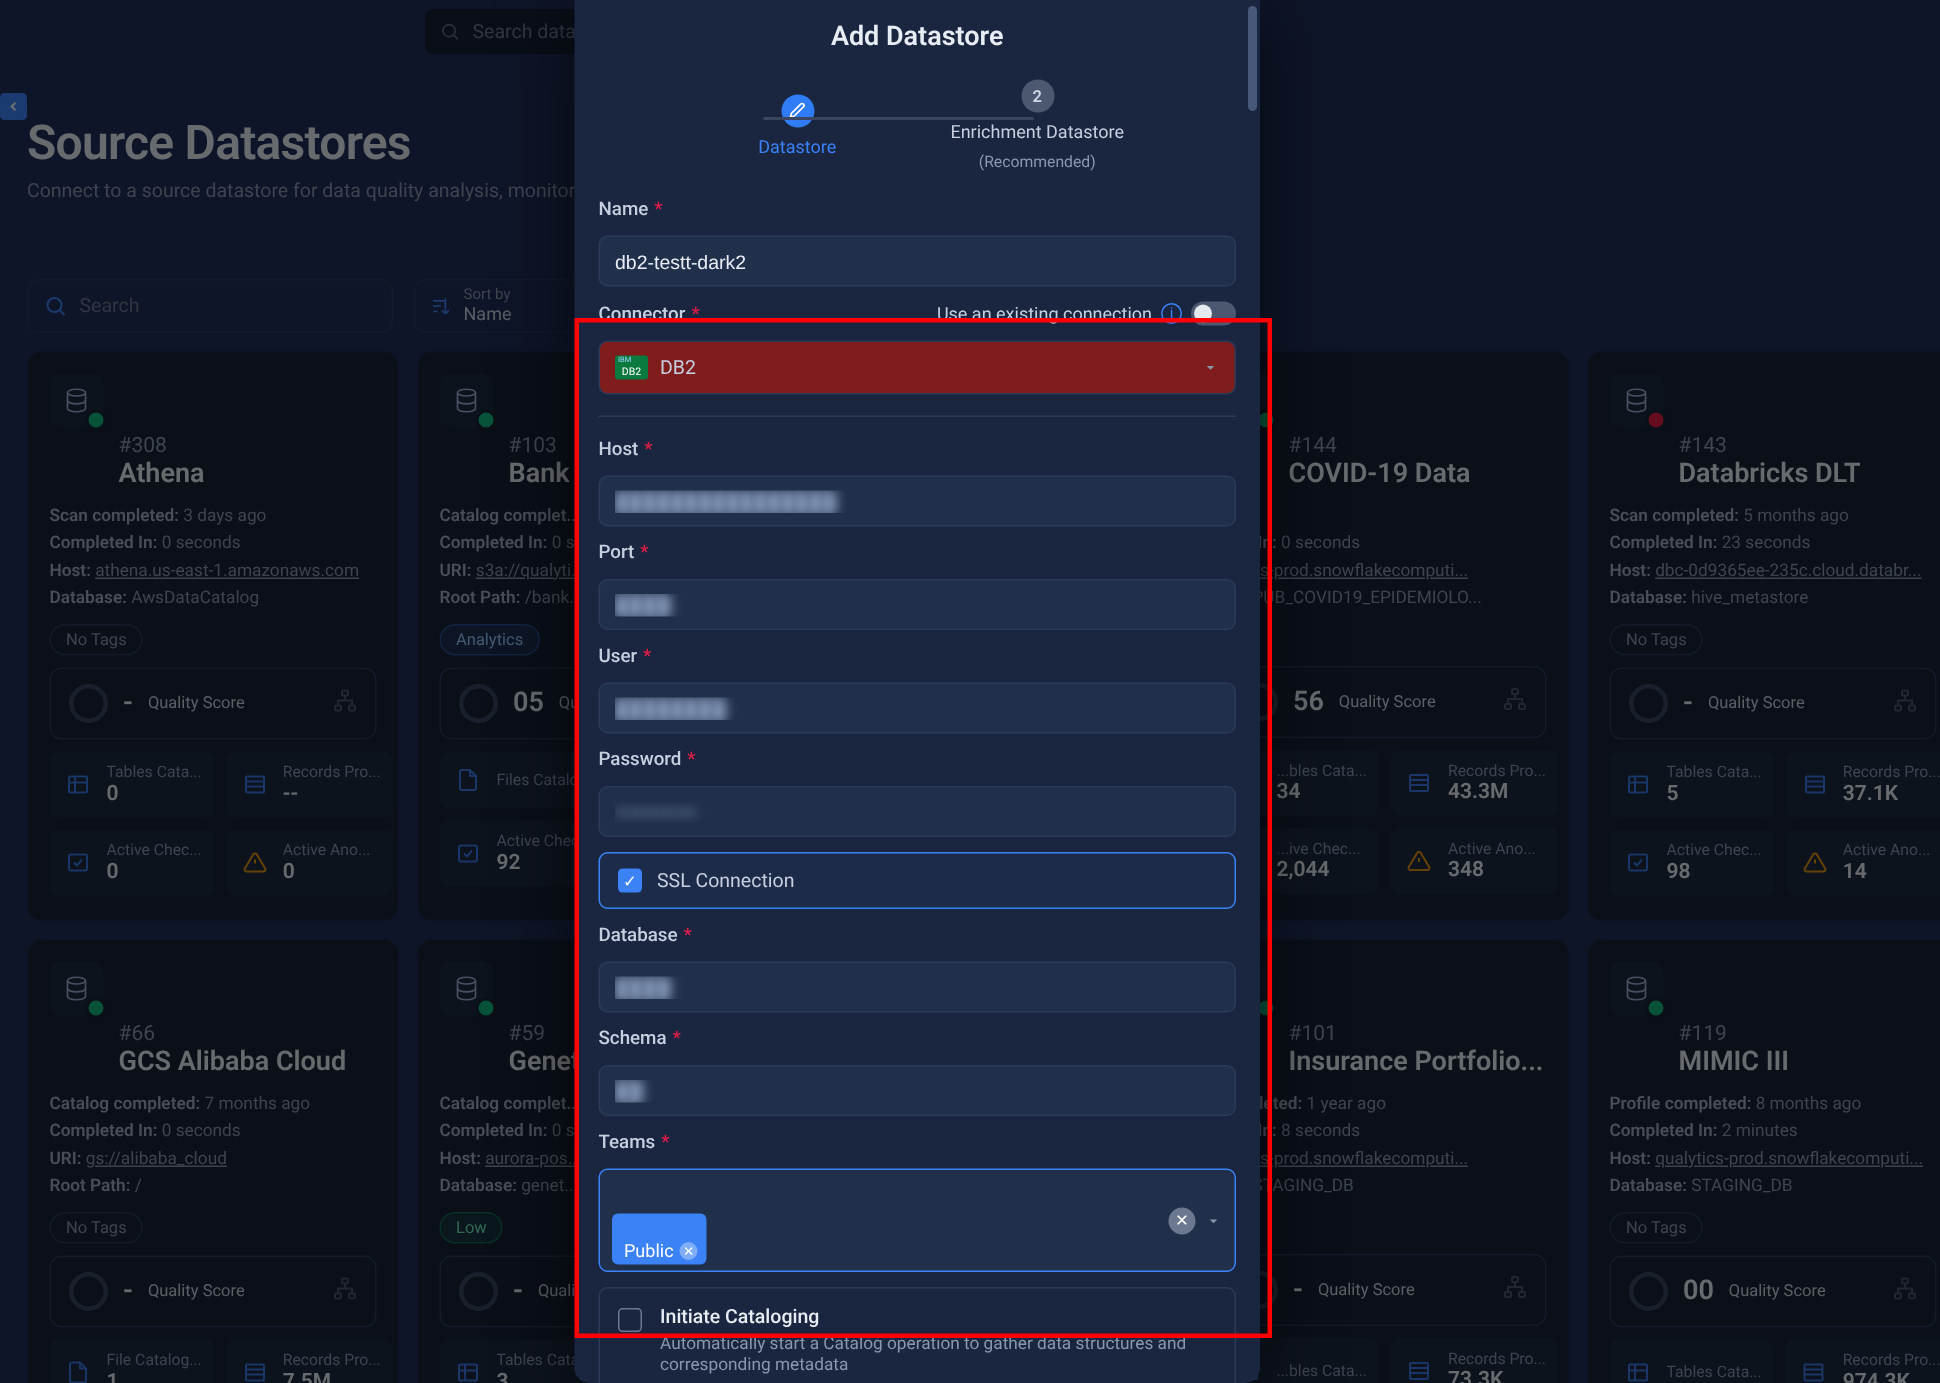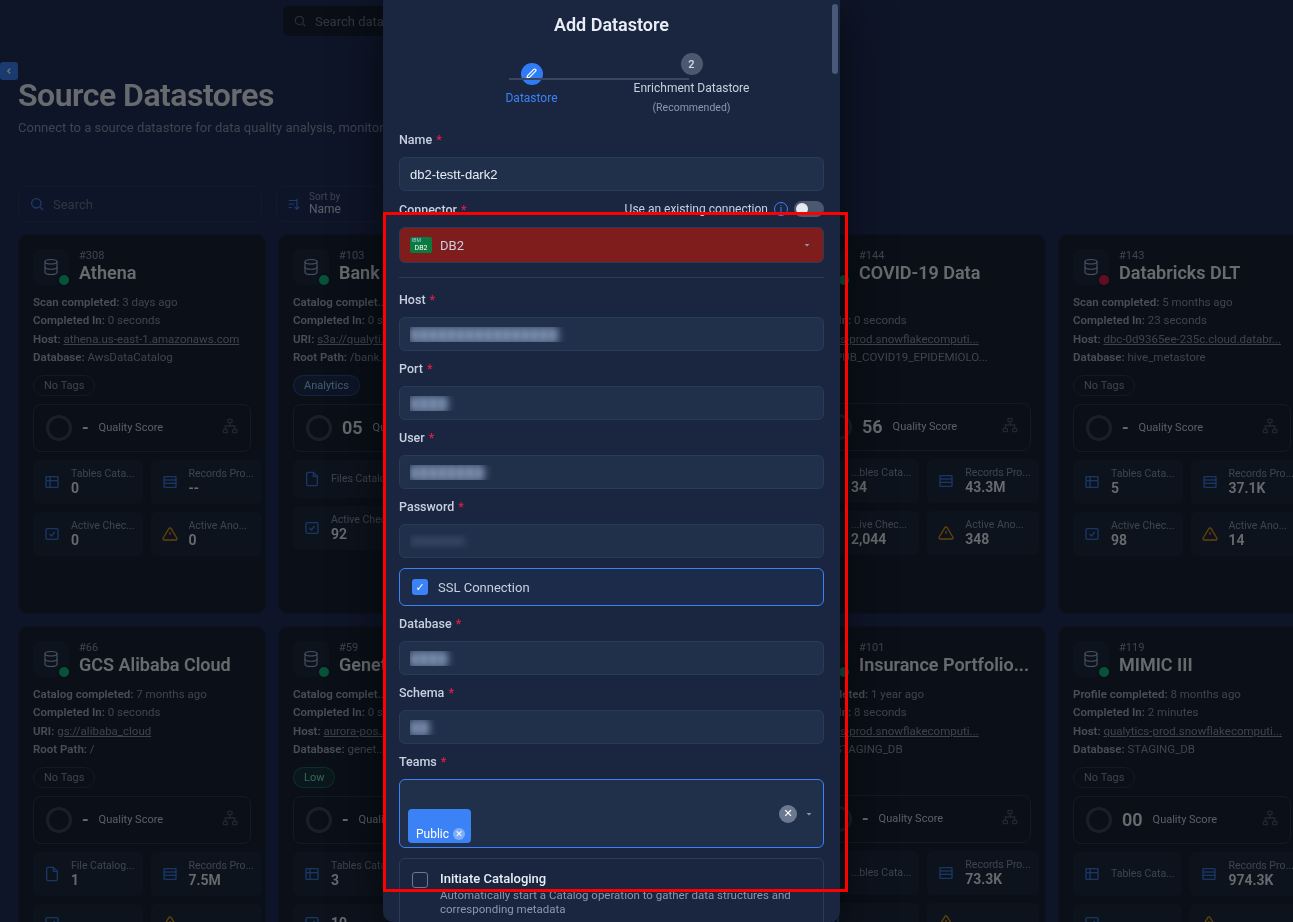--- a/index.html
+++ b/index.html
@@ -81,21 +81,21 @@
   .card-head { display: flex; align-items: flex-start; gap: 10px; }
   .card-icon {
     width: 36px; height: 36px; border-radius: 8px; background: var(--panel2);
     display:flex;align-items:center;justify-content:center; position:relative;
   }
   .card-icon::after {
     content:''; position:absolute; right:-2px; bottom:-2px; width:10px; height:10px;
     border-radius:50%; background: var(--green); border:2px solid var(--panel);
   }
   .card-icon.pink::after { background: var(--pink); }
-  .card-id { font-size: 11px; color: var(--text-dim); }
+  .card-id { font-size: 14px; color: var(--text-dim); margin-top: 40px; }
   .card-title { font-size: 18px; font-weight: 600; color: var(--text-bright); }
   .card-meta { font-size: 11.5px; color: var(--text-dim); line-height: 1.6; }
   .card-meta .k { font-weight: 600; color: #9fabbf; margin-top: 28px; }
   .card-meta .u { text-decoration: underline; }
   .tag {
     display:inline-block; font-size:11px; padding: 3px 10px; border:1px solid var(--border);
     border-radius: 12px; color: var(--text-dim);
   }
   .tag.analytics { background: rgba(59,130,246,.15); border-color: rgba(59,130,246,.4); color:#93c5fd;}
   .tag.low { background: rgba(16,185,129,.12); border-color: rgba(16,185,129,.4); color:#6ee7b7;}

